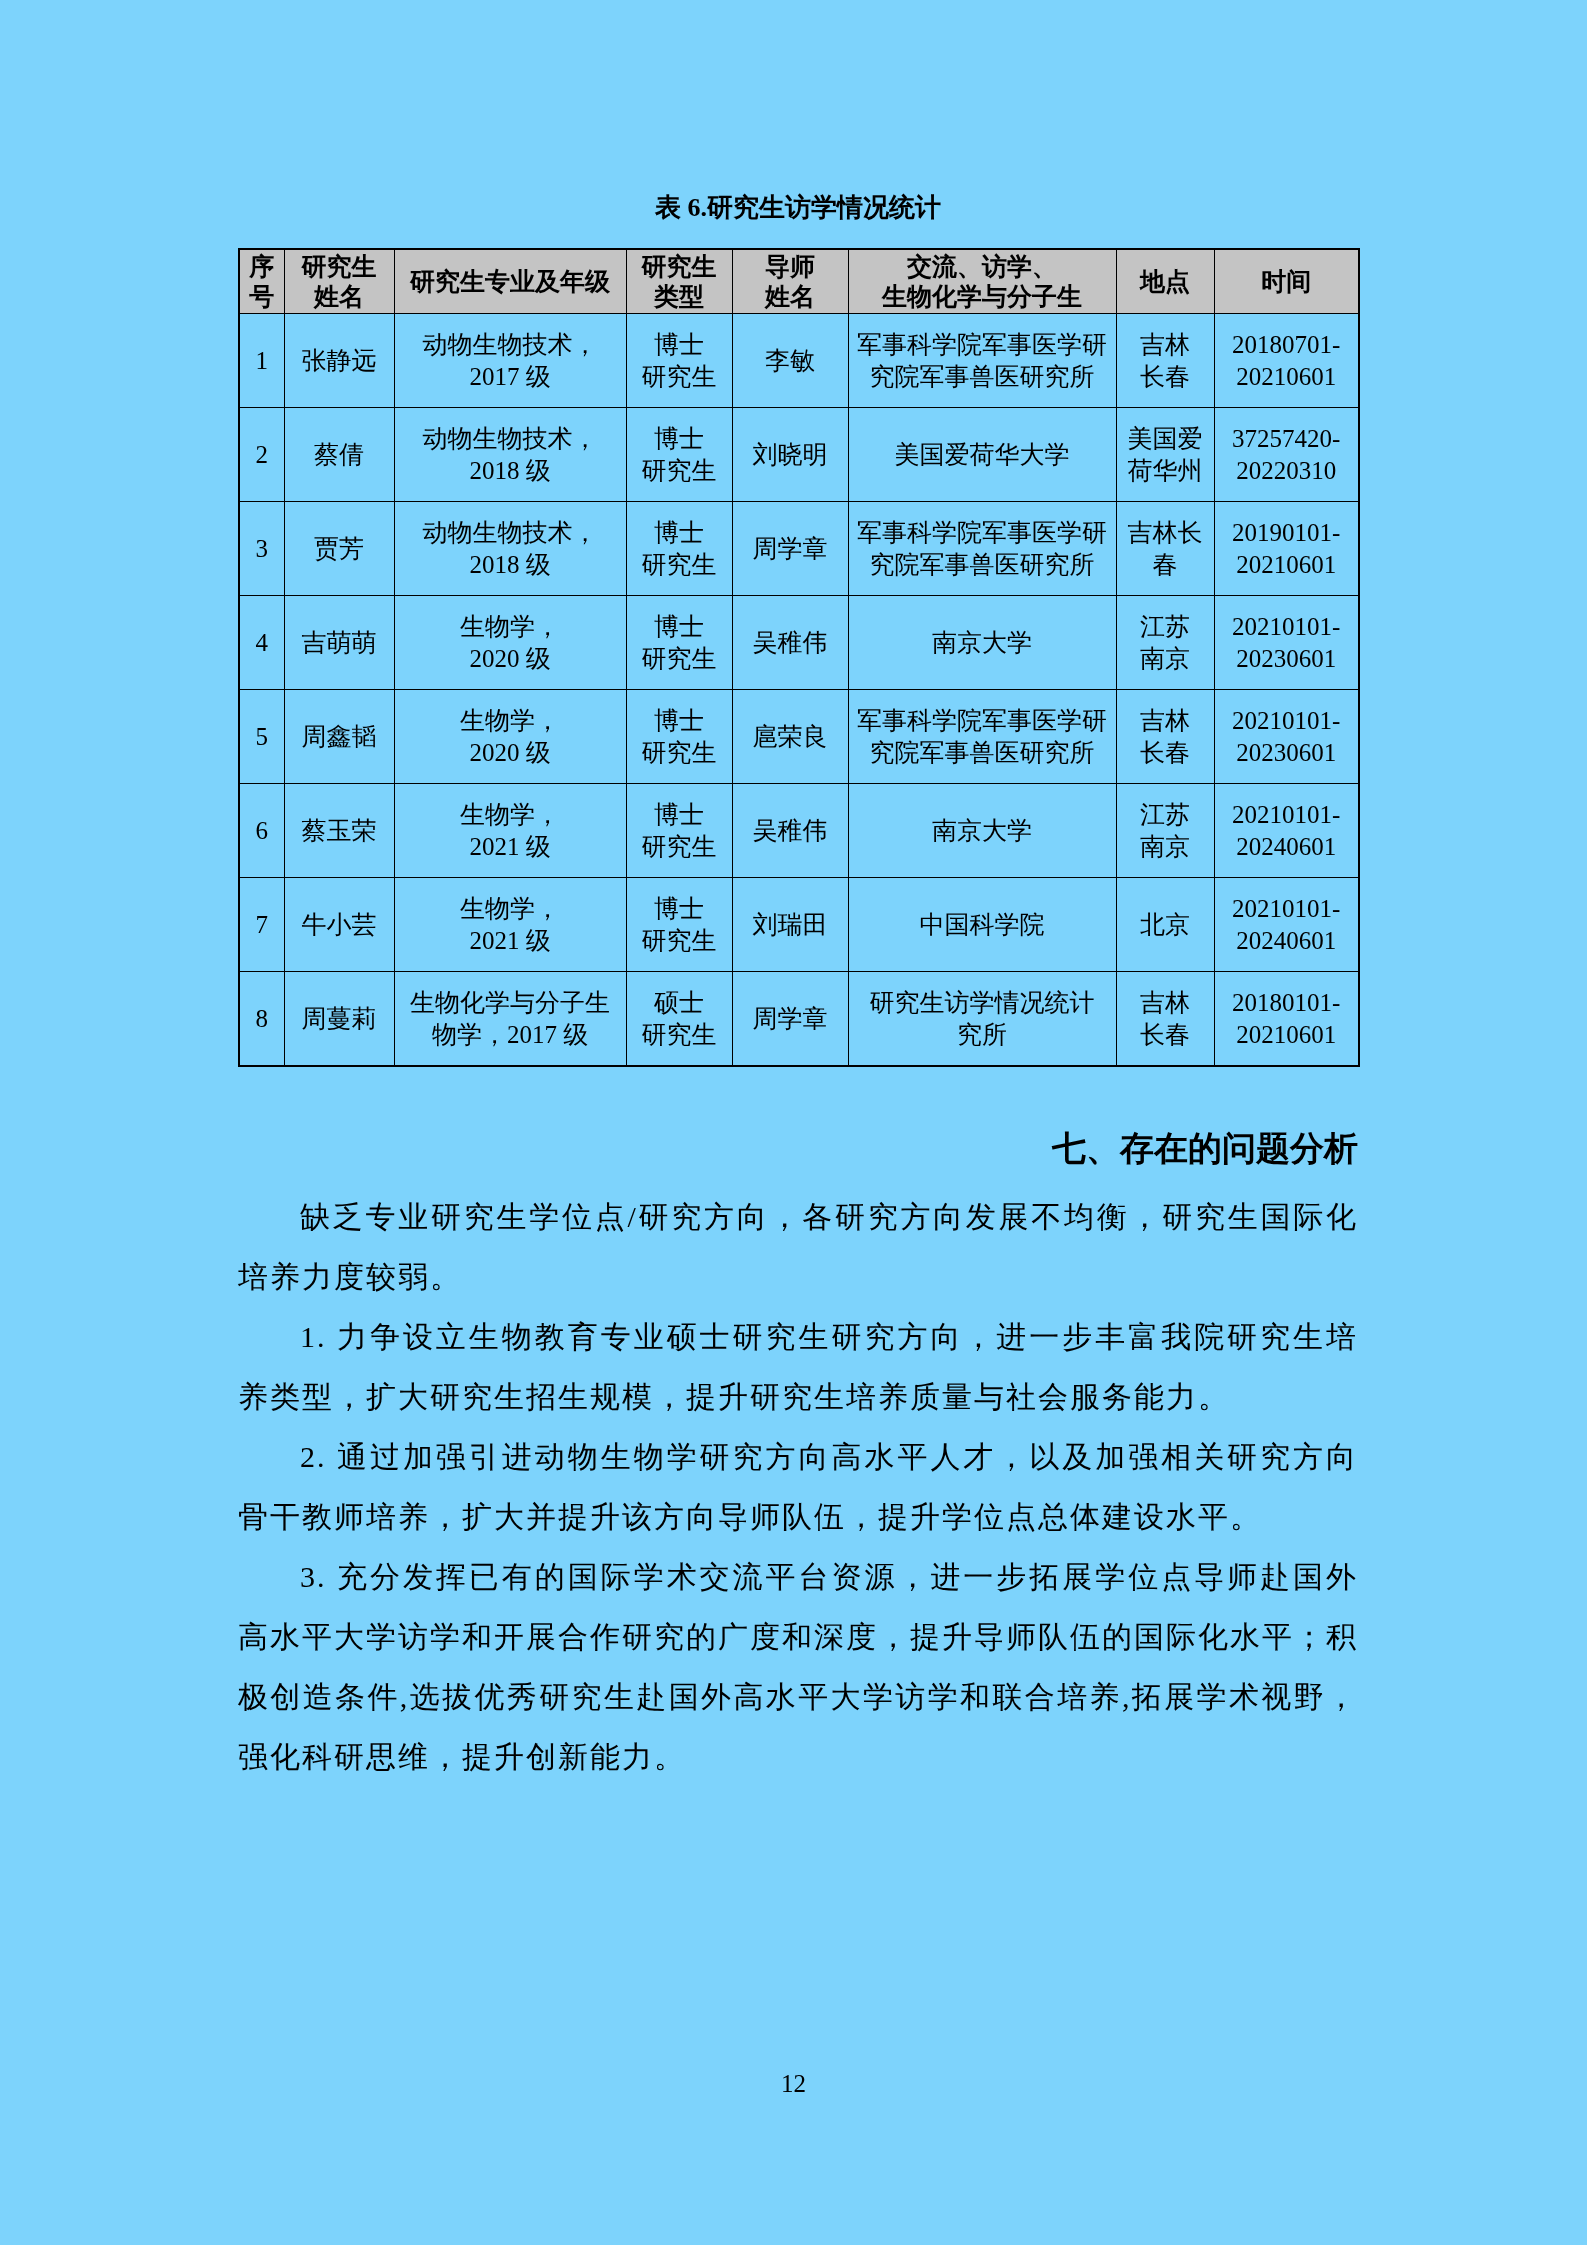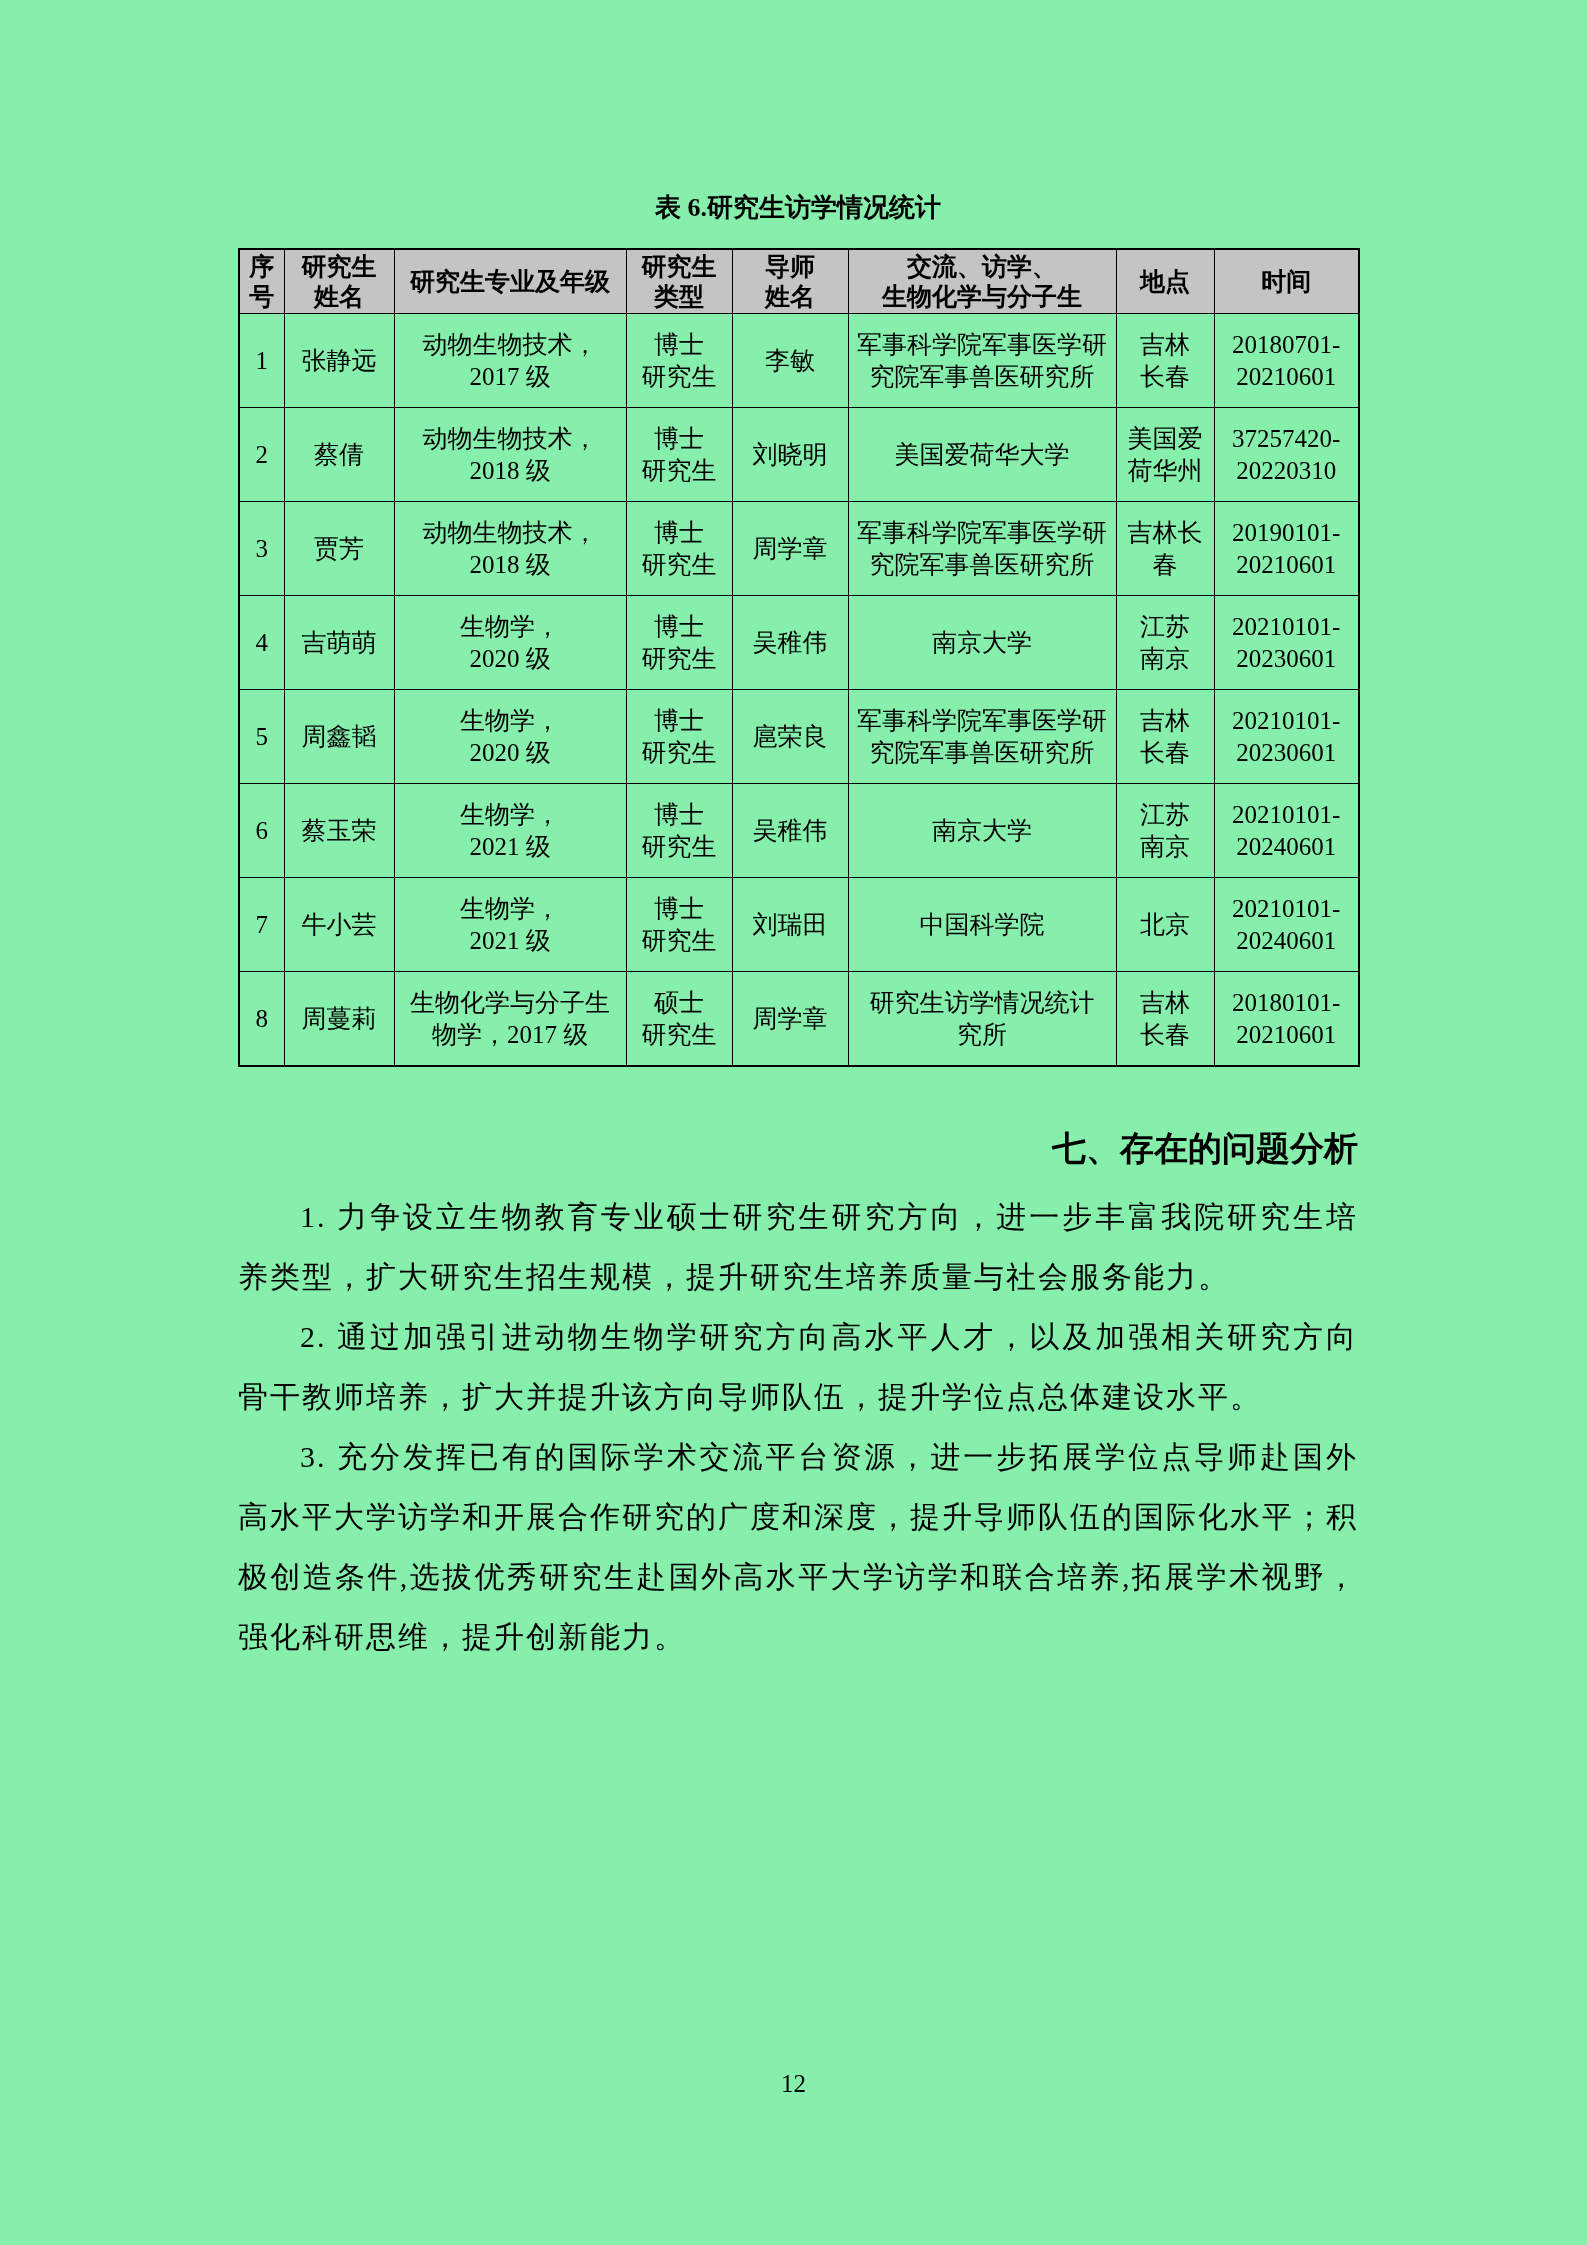--- a/index.html
+++ b/index.html
@@ -1,20 +1,20 @@
 <!DOCTYPE html>
 <html lang="zh"><head>
 <meta charset="utf-8">
 <style>
   html, body { margin: 0; padding: 0; background: #ffffff; }
   .page {
     position: relative;
     width: 1587px;
     height: 2245px;
-    background: #86efac;
+    background: #7dd3fc;
     color: #000000;
     font-family: "Liberation Serif", "DejaVu Serif", serif;
     box-sizing: border-box;
     padding: 188px 229px 0 238px;
     overflow: hidden;
   }
   .doc-title {
     text-align: center;
     font-weight: bold;
     font-size: 26px;
@@ -222,20 +222,21 @@
 究所</td>
         <td>吉林
 长春</td>
         <td>20180101-
 20210601</td>
       </tr>
     </tbody>
   </table>
 
   <h2 class="section-heading heading-7">七、存在的问题分析</h2>
+  <p class="body-para">缺乏专业研究生学位点/研究方向，各研究方向发展不均衡，研究生国际化培养力度较弱。</p>
 
   <p class="body-para">1. 力争设立生物教育专业硕士研究生研究方向，进一步丰富我院研究生培养类型，扩大研究生招生规模，提升研究生培养质量与社会服务能力。</p>
   <p class="body-para">2. 通过加强引进动物生物学研究方向高水平人才，以及加强相关研究方向骨干教师培养，扩大并提升该方向导师队伍，提升学位点总体建设水平。</p>
   <p class="body-para">3. 充分发挥已有的国际学术交流平台资源，进一步拓展学位点导师赴国外高水平大学访学和开展合作研究的广度和深度，提升导师队伍的国际化水平；积极创造条件,选拔优秀研究生赴国外高水平大学访学和联合培养,拓展学术视野，强化科研思维，提升创新能力。</p>
 
   <div class="page-number">12</div>
 
 </div>
 
 </body></html>

